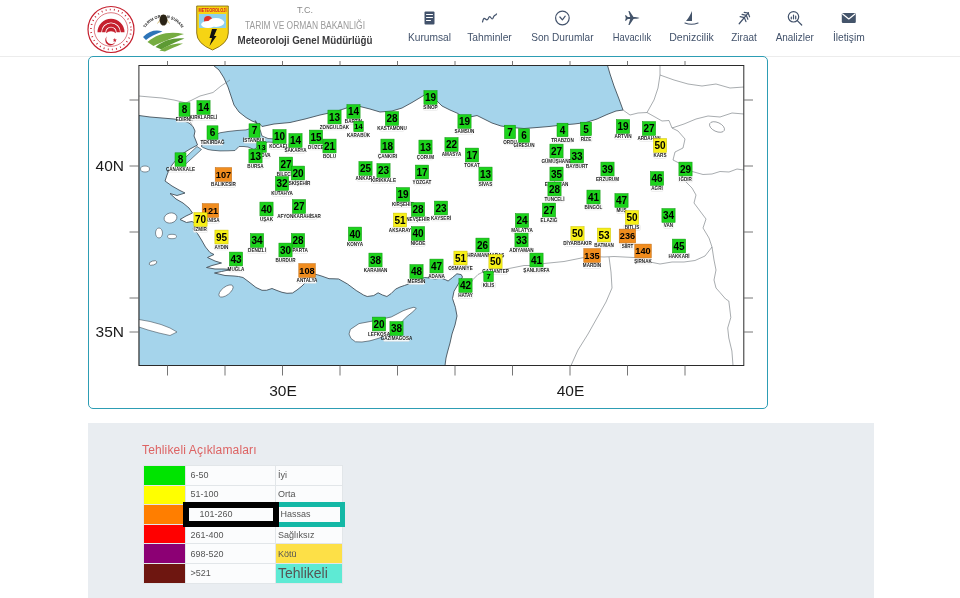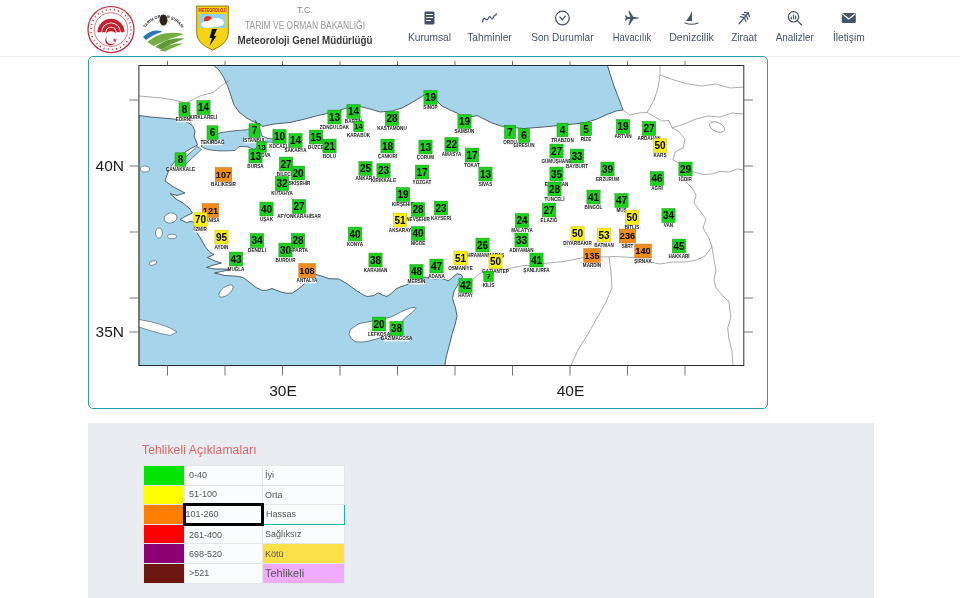--- a/index.html
+++ b/index.html
@@ -669,43 +669,43 @@
 <text x="679.0" y="249.6" font-size="10" font-weight="bold" fill="#000" text-anchor="middle">45</text>
 </g>
 </g>
 </svg>
 
 <div class="abs" style="left:142.5px;top:465px;width:202px;">
 <table style="border-collapse:collapse;width:202px;font-family:'Liberation Sans',sans-serif;">
 <tbody>
         <tr style="height:19.6px;">
           <td style="width:39px;background:#00e400;border:1px solid #e2e6e9;padding:0;"></td>
-          <td style="width:73px;background:#fbfcfd;border:1px solid #e2e6e9;padding:0 0 0 4.5px;font-size:9px;color:#555;">0-40</td>
+          <td style="width:73px;background:#fbfcfd;border:1px solid #e2e6e9;padding:0 0 0 4.5px;font-size:9px;color:#555;">6-50</td>
           <td style="background:#fbfcfd;border:1px solid #e2e6e9;padding:0 0 0 2px;font-size:9px;color:#555;">İyi</td>
         </tr>
 <tr style="height:19.6px;">
           <td style="width:39px;background:#ffff00;border:1px solid #e2e6e9;padding:0;"></td>
           <td style="width:73px;background:#fbfcfd;border:1px solid #e2e6e9;padding:0 0 0 4.5px;font-size:9px;color:#555;">51-100</td>
           <td style="background:#fbfcfd;border:1px solid #e2e6e9;padding:0 0 0 2px;font-size:9px;color:#555;">Orta</td>
         </tr>
 <tr style="height:19.6px;">
           <td style="width:39px;background:#ff7e00;border:1px solid #e2e6e9;padding:0;"></td>
-          <td style="width:73px;background:#fbfcfd;border:3px solid #000000;padding:0 0 0 0;font-size:9px;color:#555;">101-260</td>
-          <td style="background:#fbfcfd;border:1px solid #14b8a6;padding:0 0 0 2px;font-size:9px;color:#555;">Hassas</td>
+          <td style="width:73px;background:#fbfcfd;border:6px solid #000000;padding:0 0 0 11px;font-size:9px;color:#555;">101-260</td>
+          <td style="background:#fbfcfd;border:5px solid #14b8a6;padding:0 0 0 2px;font-size:9px;color:#555;">Hassas</td>
         </tr>
 <tr style="height:19.6px;">
           <td style="width:39px;background:#ff0000;border:1px solid #e2e6e9;padding:0;"></td>
           <td style="width:73px;background:#fbfcfd;border:1px solid #e2e6e9;padding:0 0 0 4.5px;font-size:9px;color:#555;">261-400</td>
           <td style="background:#fbfcfd;border:1px solid #e2e6e9;padding:0 0 0 2px;font-size:9px;color:#555;">Sağlıksız</td>
         </tr>
 <tr style="height:19.6px;">
           <td style="width:39px;background:#8c0074;border:1px solid #e2e6e9;padding:0;"></td>
           <td style="width:73px;background:#fbfcfd;border:1px solid #e2e6e9;padding:0 0 0 4.5px;font-size:9px;color:#555;">698-520</td>
           <td style="background:#fde047;border:1px solid #e2e6e9;padding:0 0 0 2px;font-size:9px;color:#555;">Kötü</td>
         </tr>
 <tr style="height:19.6px;">
           <td style="width:39px;background:#6e1610;border:1px solid #e2e6e9;padding:0;"></td>
           <td style="width:73px;background:#fbfcfd;border:1px solid #e2e6e9;padding:0 0 0 4.5px;font-size:9px;color:#555;">&gt;521</td>
-          <td style="background:#f0abfc;border:1px solid #e2e6e9;padding:0 0 0 2px;font-size:11px;color:#555;">Tehlikeli</td>
+          <td style="background:#5eead4;border:1px solid #e2e6e9;padding:0 0 0 2px;font-size:14px;color:#555;">Tehlikeli</td>
         </tr>
 </tbody>
     </table>
 </div>
 
 </body></html>

